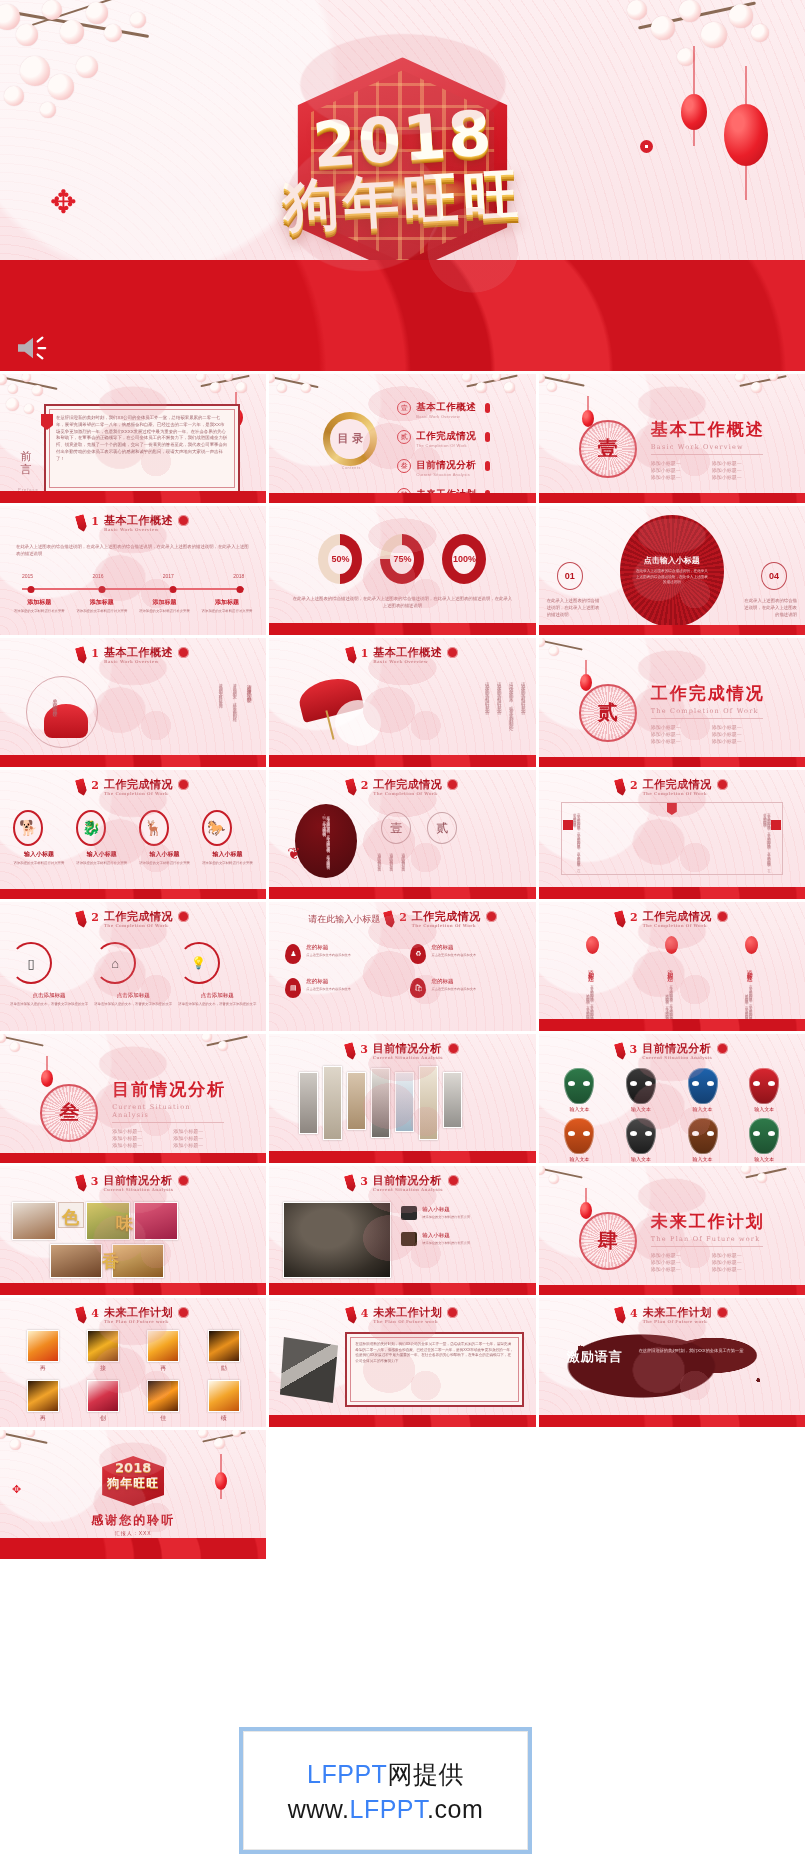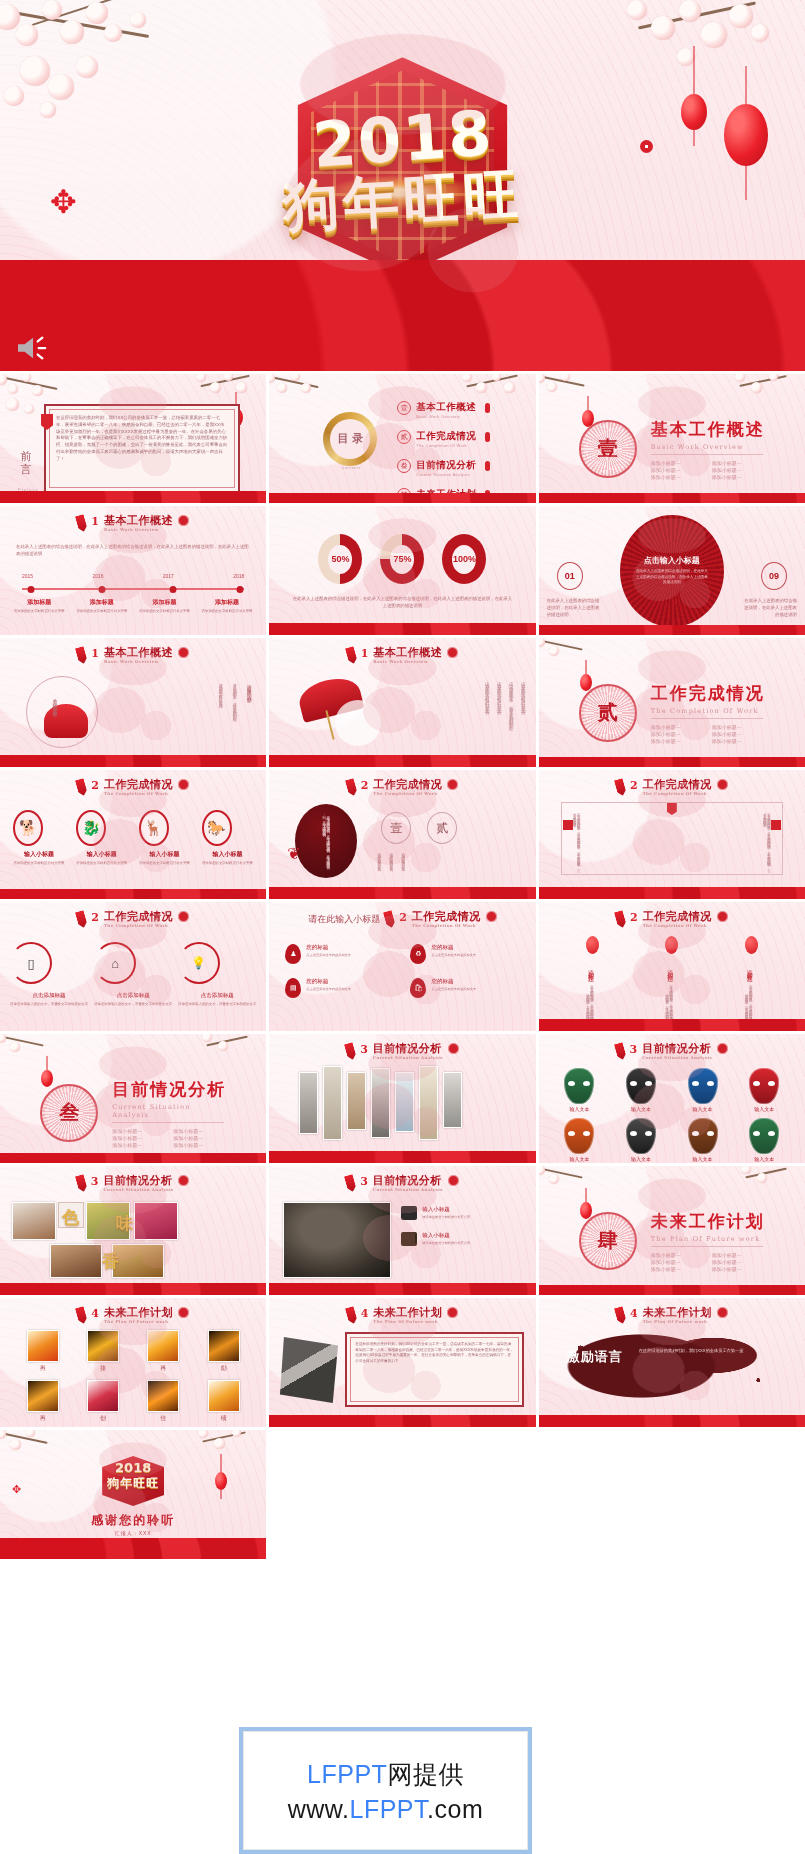--- a/index.html
+++ b/index.html
@@ -494,21 +494,21 @@
   </div>
 
   <div class="thumb slide">
     <div style="position:absolute;left:50%;top:50%;transform:translate(-50%,-50%);width:104px;height:112px;border-radius:50%;
                 background:repeating-conic-gradient(from 0deg,#9d0f18 0 3deg,#b8151f 3deg 6deg);
                 display:flex;flex-direction:column;align-items:center;justify-content:center;padding:10px 16px">
       <div style="color:#fff;font-size:8px;font-weight:bold">点击输入小标题</div>
       <div style="color:#f3cfd2;font-size:3.6px;line-height:1.5;text-align:center;margin-top:3px">在此录入上述图表的综合描述说明，在此录入上述图表的综合描述说明，在此录入上述图表的描述说明</div>
     </div>
     <div style="position:absolute;left:18px;top:56px;width:26px;height:28px;border:1px solid #c24c55;border-radius:50%;display:flex;align-items:center;justify-content:center;color:#b8151f;font-size:9px;font-weight:bold">01</div>
-    <div style="position:absolute;right:18px;top:56px;width:26px;height:28px;border:1px solid #c24c55;border-radius:50%;display:flex;align-items:center;justify-content:center;color:#b8151f;font-size:9px;font-weight:bold">09</div>
+    <div style="position:absolute;right:18px;top:56px;width:26px;height:28px;border:1px solid #c24c55;border-radius:50%;display:flex;align-items:center;justify-content:center;color:#b8151f;font-size:9px;font-weight:bold">04</div>
     <div class="ptext" style="position:absolute;left:8px;top:92px;width:54px">在此录入上述图表的综合描述说明，在此录入上述图表的描述说明</div>
     <div class="ptext" style="position:absolute;right:8px;top:92px;width:54px;text-align:right">在此录入上述图表的综合描述说明，在此录入上述图表的描述说明</div>
     <div class="waveband" style="height:8%"></div>
   </div>
 
   <div class="thumb slide">
     <div class="th-head">
       <span class="ribbon"></span>
       <span class="th-num">1</span>
       <span class="th-ttl">基本工作概述<span class="th-sub">Basic Work Overview</span>

